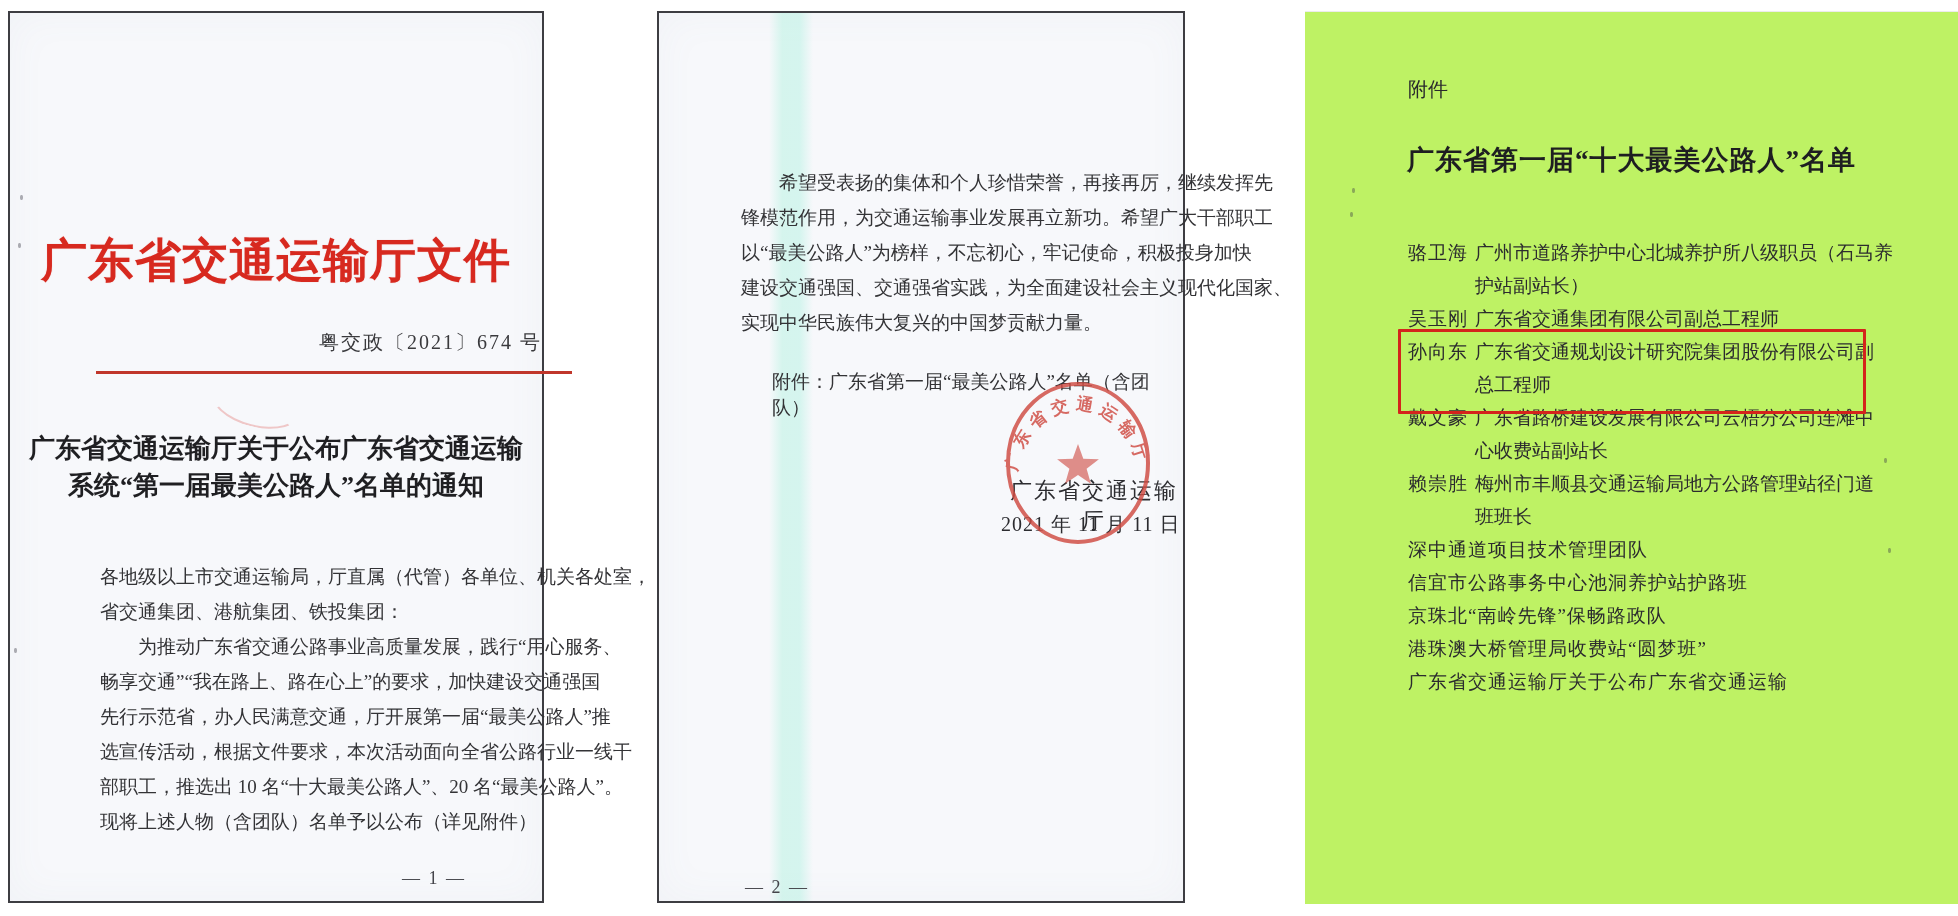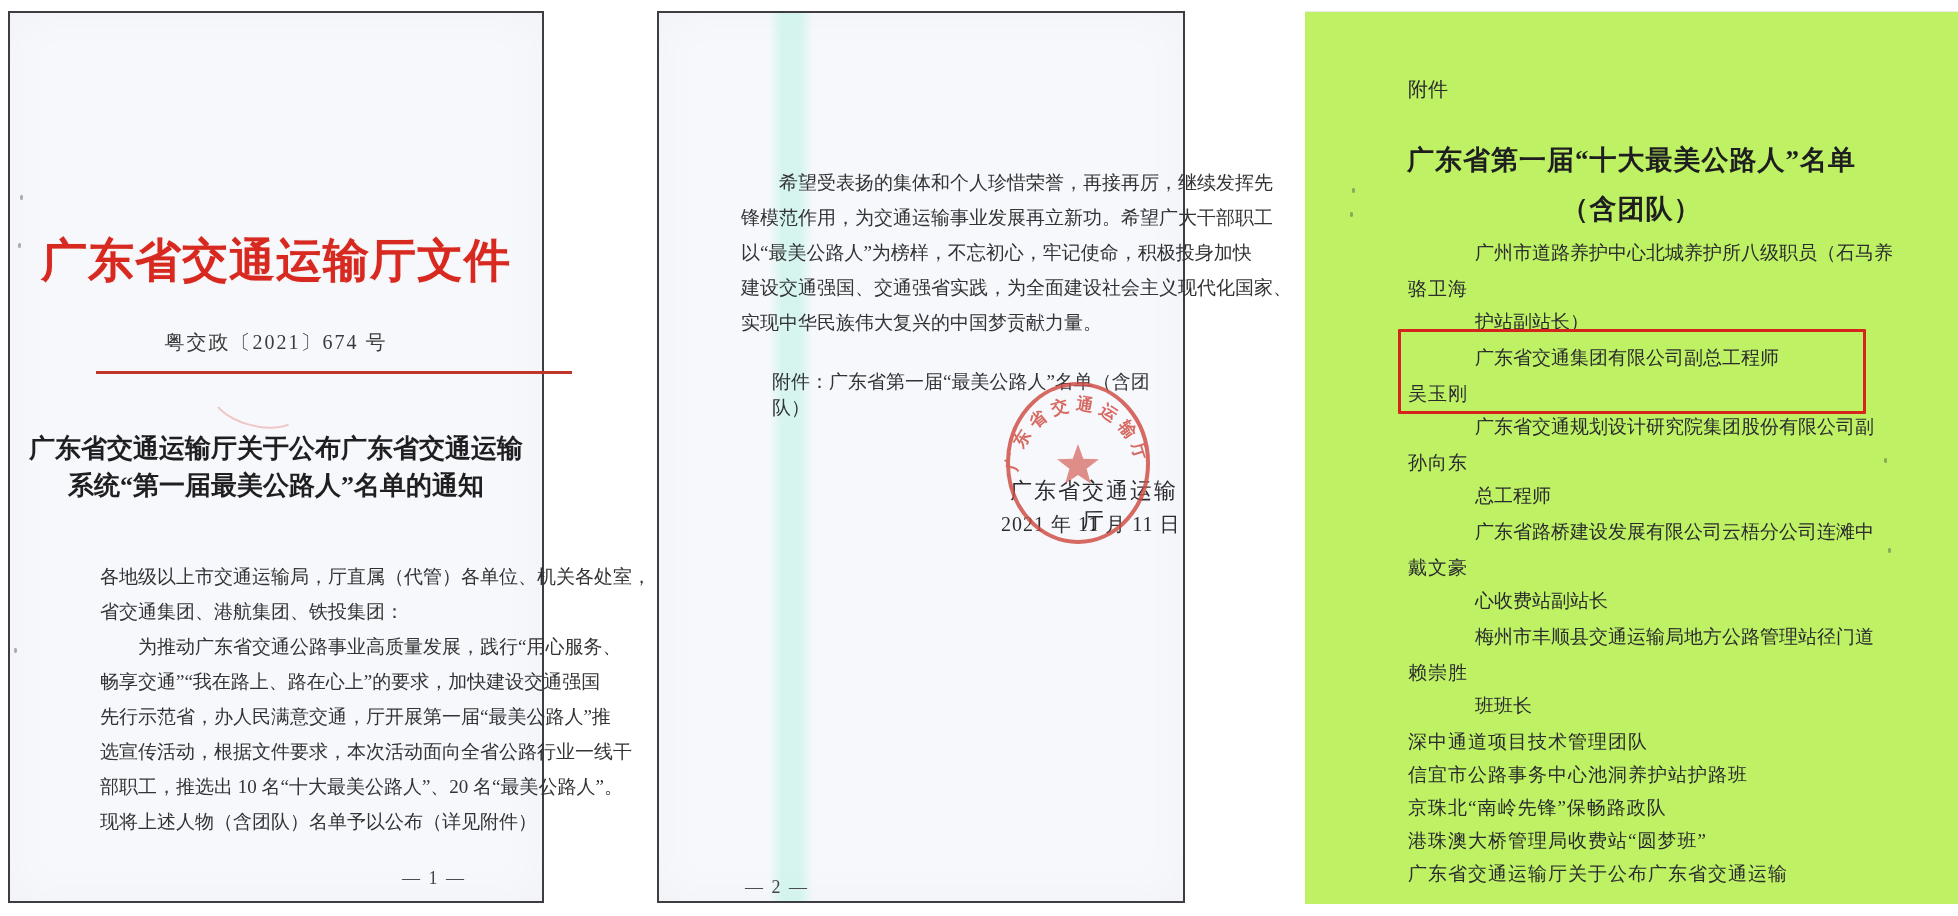--- a/index.html
+++ b/index.html
@@ -11,40 +11,40 @@
   .page{position:absolute;top:11px;height:892px;}
   .bordered{background:#f7f8fb;border:2px solid #3d3d42;box-sizing:border-box;
     box-shadow:inset 0 0 40px rgba(120,130,160,0.05);}
   #page1{left:8px;width:536px;}
   #page2{left:657px;width:528px;}
   #page3{left:1305px;width:653px;background:#bef264;border-top:1px solid #ececec;}
   .abs{position:absolute;}
   .ctr{left:0;right:0;text-align:center;}
   .red-head{font-size:46px;font-weight:bold;color:#d7291f;letter-spacing:1px;
     text-shadow:0 0 1px rgba(215,41,31,.35);}
-  .docnum{font-size:20px;letter-spacing:2px;color:#3a3a3d;}
+  .docnum{font-size:20px;letter-spacing:2px;color:#3a3a3d;text-align:right;}
   .red-rule{background:#c0362b;height:3px;}
   .doc-title{font-size:26px;font-weight:bold;line-height:37px;color:#1f1f22;}
   .bodytxt{font-size:19px;line-height:35px;color:#333336;width:486px;}
   .bodytxt .bl{white-space:nowrap;}
   .bodytxt .ind{text-indent:2em;}
   .pageno{font-size:18px;color:#44444a;letter-spacing:2px;}
   .mint-stripe{top:0;bottom:0;width:44px;
     background:linear-gradient(90deg,rgba(190,244,228,0) 0%,rgba(185,242,226,.55) 30%,rgba(185,242,228,.55) 70%,rgba(190,244,228,0) 100%);}
   .arc-artifact{width:90px;height:48px;border:2px solid rgba(232,150,148,.45);
     border-color:transparent transparent rgba(232,150,148,.5) transparent;
     border-radius:50%;transform:rotate(14deg);}
   .sig{font-size:22px;color:#2c2c30;letter-spacing:2px;z-index:1;}
   .sigdate{font-size:20px;color:#2c2c30;letter-spacing:1px;z-index:1;}
   .seal{z-index:2;opacity:.82;}
   .att-label{font-size:20px;color:#29292c;}
   .p3-title{font-size:27px;font-weight:bold;color:#1e1e21;letter-spacing:1px;}
   .list{font-size:19px;line-height:33px;color:#2b2b2e;}
   .lrow{display:flex;}
-  .lrow .nm{width:67px;flex:0 0 67px;letter-spacing:1px;margin-top:36px;}
+  .lrow .nm{width:67px;flex:0 0 67px;letter-spacing:1px;}
   .lrow .ds{flex:1;white-space:nowrap;}
   .team{letter-spacing:1px;}
   .hl-box{border:3px solid #d4241c;border-radius:1px;z-index:3;}
   .speck{width:3px;height:5px;background:rgba(60,60,70,.4);border-radius:40%;}
   .att-line{font-size:19px;color:#333336;}
 </style>
 </head>
 <body>
 
 <div id="page1" class="page bordered">
@@ -93,21 +93,20 @@
       <textPath href="#sealArc" startOffset="4%">广东省交通运输厅</textPath>
     </text>
   </svg>
 
   <div class="abs pageno" style="left:86px;top:864px;">— 2 —</div>
 </div>
 
 <div id="page3" class="page">
   <div class="abs att-label" style="left:103px;top:64px;">附件</div>
   <div class="abs ctr p3-title" style="top:130px;">广东省第一届“十大最美公路人”名单</div>
-  <div class="abs ctr p3-title" style="top:179px;">（含团队）</div>
 
   <div class="abs hl-box" style="left:93px;top:317px;width:462px;height:79px;"></div>
 
   <div class="abs list" style="left:103px;top:224px;width:500px;">
     <div class="lrow">
       <span class="nm">骆卫海</span>
       <span class="ds">广州市道路养护中心北城养护所八级职员（石马养</span>
     </div>
     <div class="lrow">
       <span class="nm"></span>

